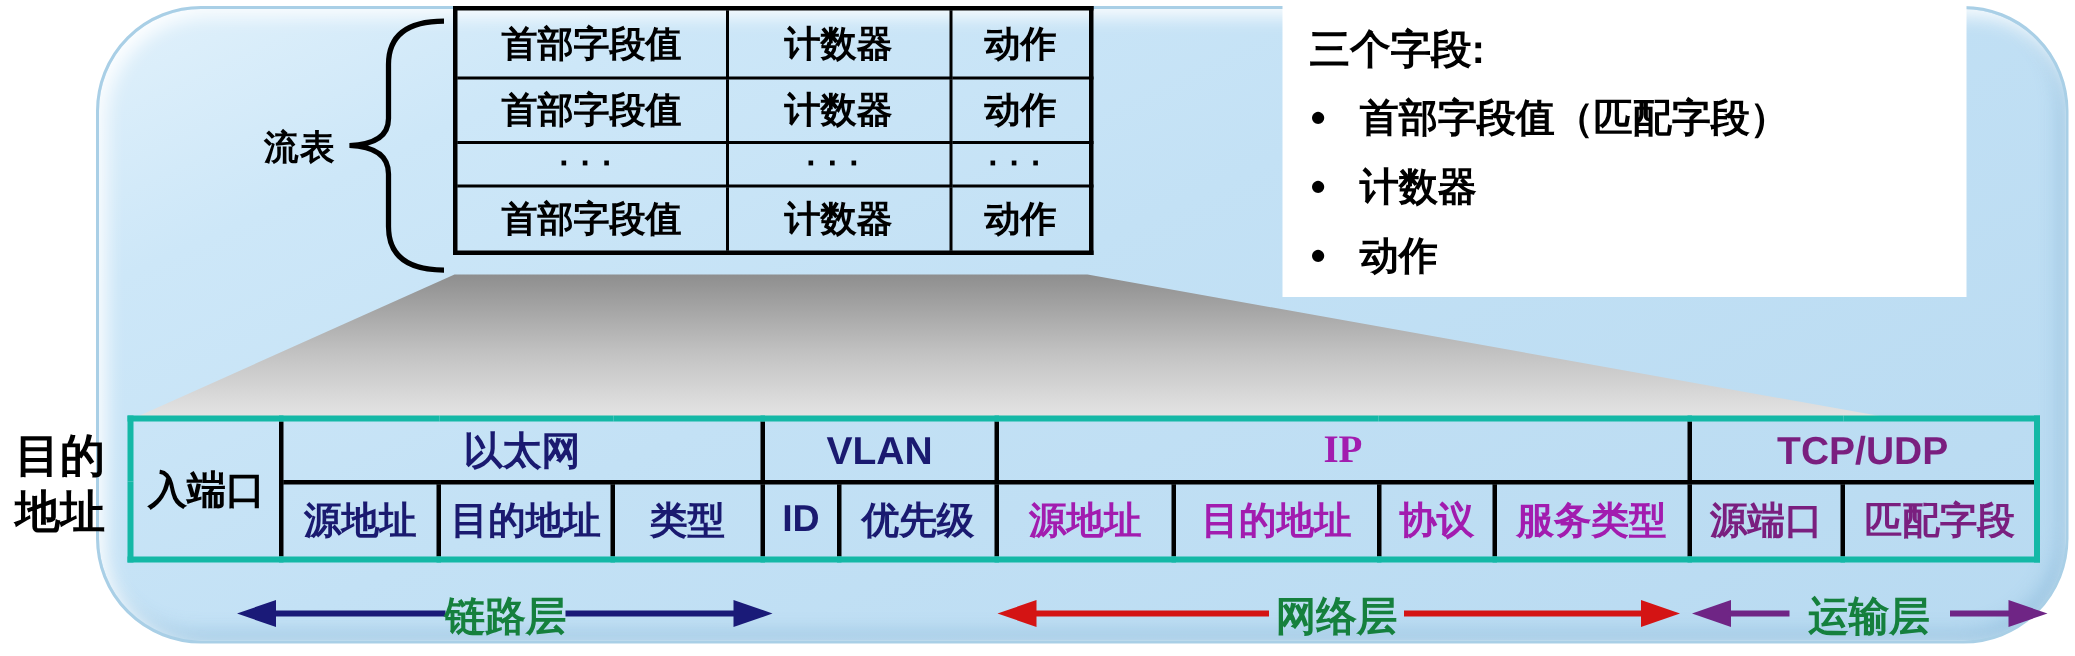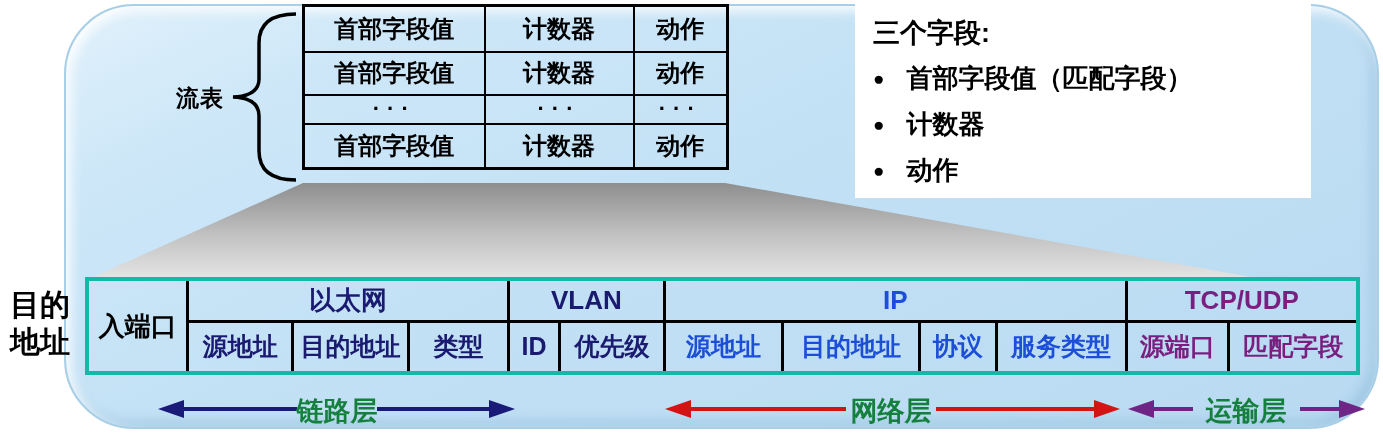--- a/index.html
+++ b/index.html
@@ -34,21 +34,21 @@
   .info-item .bullet { font-size: 19px; margin-right: 22px; }
 
   
   .match-side-label { position: absolute; left: 5px; top: 286px; width: 70px; font-size: 30px; line-height: 37px; word-break: break-all; text-align: center; }
   table.match { position: absolute; left: 85px; top: 277px; width: 1275px; border-collapse: collapse; table-layout: fixed; border: 4px solid #14b8a6; }
   table.match td { border: 3px solid #000; text-align: center; vertical-align: middle; font-weight: bold; background: transparent; }
   table.match tr.grp td { height: 42px; font-size: 26px; }
   table.match tr.fld td { height: 52px; font-size: 25px; text-align: center; }
   .ingress { font-size: 26px; color: #000; }
   .navy { color: #1a1a70; }
-  .red { color: #1d4ed8; }
+  .red { color: #a21caf; font-family: Liberation Serif, serif; }
   .purple { color: #7a1f7f; }
 
   
   .layer-label { position: absolute; top: 393px; width: 130px; text-align: center; font-size: 27px; color: #15803d; }
   .layer-label.l0 { left: 272px; }
   .layer-label.l1 { left: 826px; }
   .layer-label.l2 { left: 1181px; }
 </style>
 </head>
 <body>

